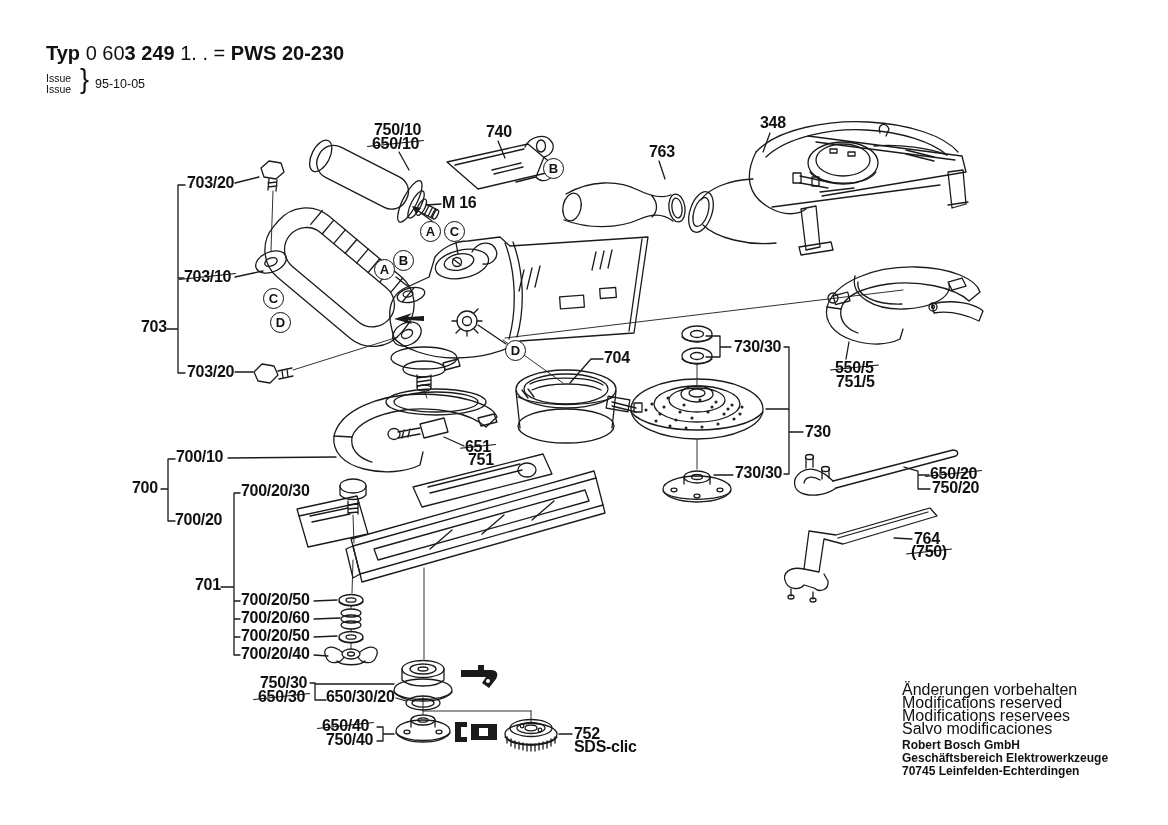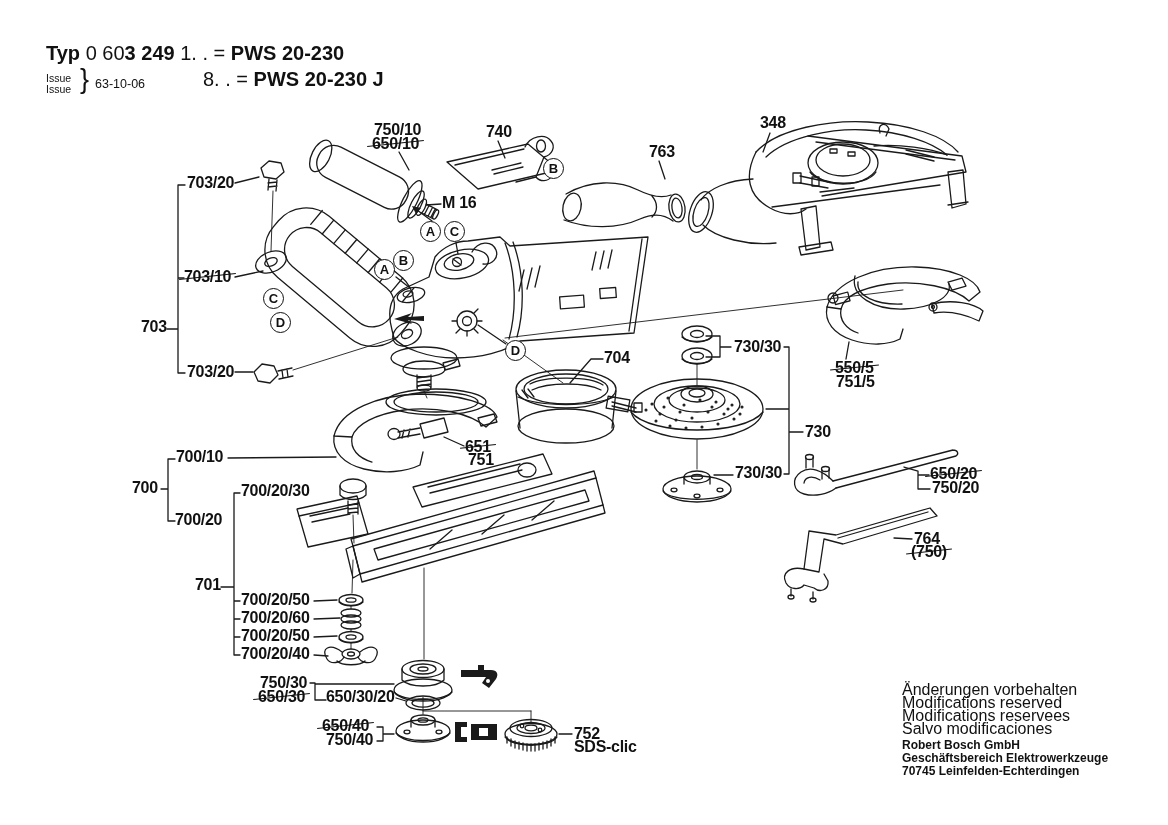--- a/index.html
+++ b/index.html
@@ -379,29 +379,24 @@
     </g>
   </svg>
 
   <div class="trow" style="left:46px;top:42px">
     <span class="b">Typ</span>
     <span>0 60</span><span class="b">3 249</span>
     <span>1. .</span>
     <span>=</span>
     <span class="b">PWS 20-230</span>
   </div>
-  <div class="trow" style="left:203px;top:68px">
-    <span>8. .</span>
-    <span>=</span>
-    <span class="b">PWS 20-230 J</span>
-  </div>
   <div class="tsmall" style="left:46px;top:73px">Issue</div>
   <div class="tsmall" style="left:46px;top:84px">Issue</div>
   <div class="brace" style="left:80px;top:64px">}</div>
-  <div class="tdate" style="left:95px;top:77px">63-10-06</div>
+  <div class="tdate" style="left:95px;top:77px">95-10-05</div>
 
   <div class="plabel" style="left:187px;top:176px">703/20</div>
   <div class="plabel strike" style="left:184px;top:270px">703/10</div>
   <div class="plabel" style="left:141px;top:320px">703</div>
   <div class="plabel" style="left:187px;top:365px">703/20</div>
   <div class="plabel" style="left:374px;top:123px">750/10</div>
   <div class="plabel strike" style="left:372px;top:137px">650/10</div>
   <div class="plabel" style="left:486px;top:125px">740</div>
   <div class="plabel" style="left:442px;top:196px">M 16</div>
   <div class="plabel" style="left:649px;top:145px">763</div>

